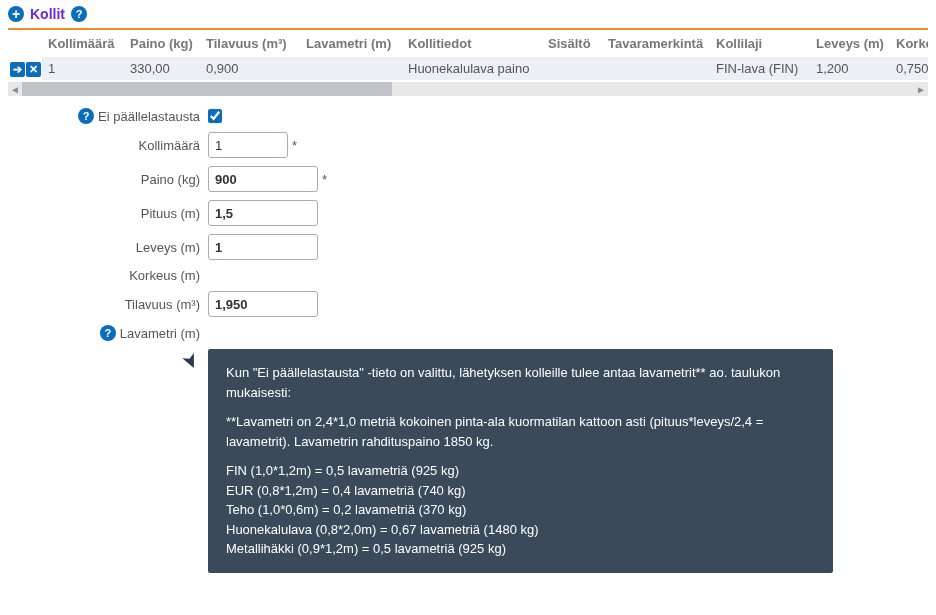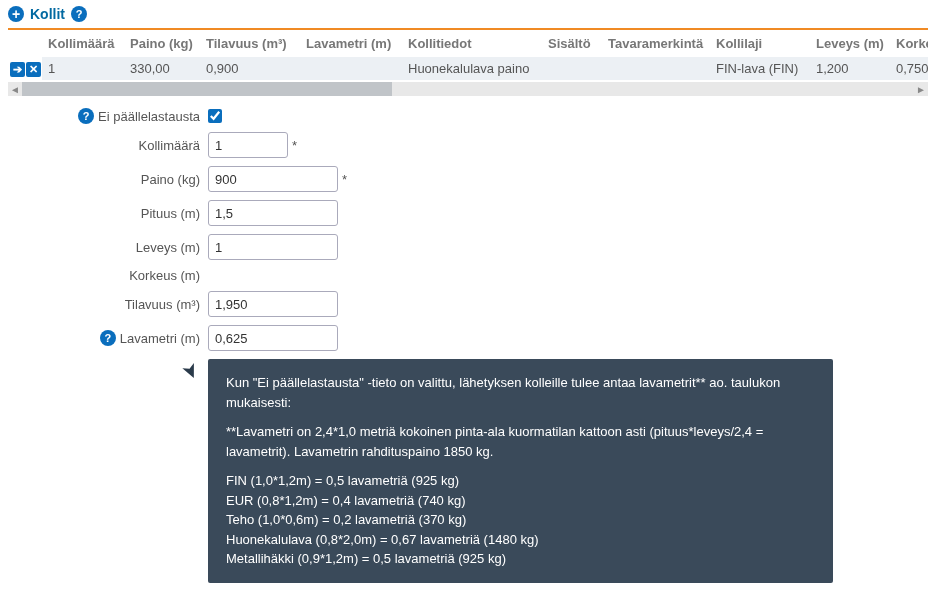--- a/index.html
+++ b/index.html
@@ -25,21 +25,21 @@
   display: inline-flex;
   align-items: center;
   justify-content: center;
   font-size: 14px;
   font-weight: bold;
   line-height: 1;
 }
 .section-title {
   font-weight: bold;
   font-size: 14px;
-  color: #0369a1;
+  color: #6d28d9;
 }
 .help-circle {
   width: 16px; height: 16px;
   border-radius: 50%;
   background: #0a6ebd;
   color: #fff;
   display: inline-flex;
   align-items: center;
   justify-content: center;
   font-size: 11px;
@@ -134,21 +134,21 @@
 }
 .form-input {
   border: 1px solid #aab;
   border-radius: 3px;
   padding: 4px 6px;
   font-size: 13px;
   color: #333;
   height: 26px;
 }
 .form-input.short { width: 80px; }
-.form-input.med { width: 130px; }
+.form-input.med { width: 110px; font-weight: bold; }
 .req { margin-left: 4px; color: #555; }
 .checkbox {
   width: 14px; height: 14px;
   accent-color: #0a6ebd;
 }
 .tooltip-row {
   display: flex;
   align-items: flex-start;
 }
 .tooltip-icon {
@@ -285,21 +285,20 @@
         <span>Tilavuus (m³)</span>
       </div>
     <input class="form-input med" value="1,950" style="">
   </div>
 
   <div class="form-row">
     <div class="form-label">
       <span class="help-circle">?</span>
       <span>Lavametri (m)</span>
     </div>
-    <input class="form-input med" value="0,625" style="">
   </div>
 
   <div class="tooltip-row">
     <div class="tooltip-icon">
       <span style="display:inline-block;transform:rotate(65deg);font-size:20px;">➤</span>
     </div>
     <div class="tooltip-box">
       <p>Kun "Ei päällelastausta" -tieto on valittu, lähetyksen kolleille tulee antaa lavametrit** ao. taulukon mukaisesti:</p>
       <p>**Lavametri on 2,4*1,0 metriä kokoinen pinta-ala kuormatilan kattoon asti (pituus*leveys/2,4 = lavametrit). Lavametrin rahdituspaino 1850 kg.</p>
       <div>

